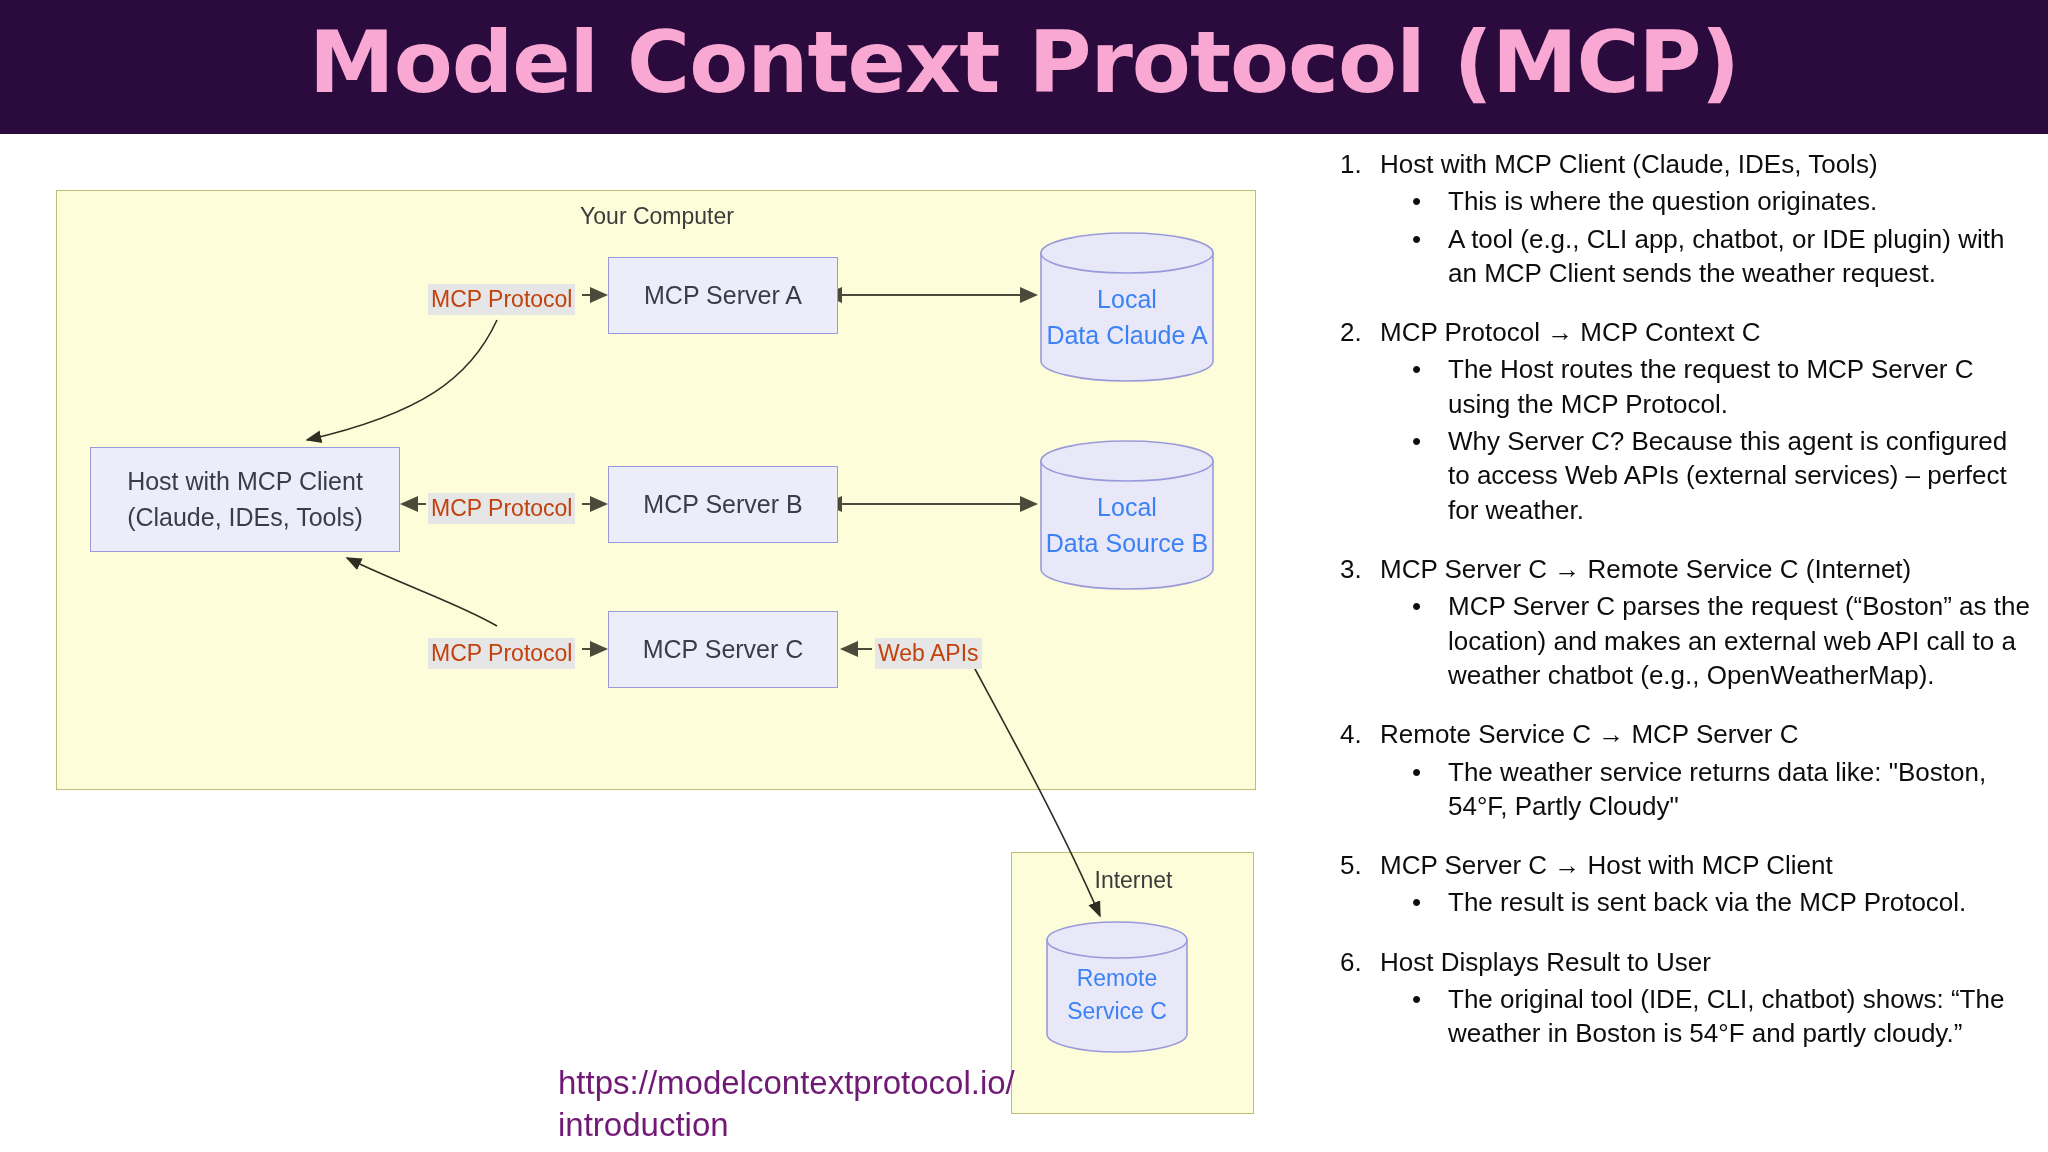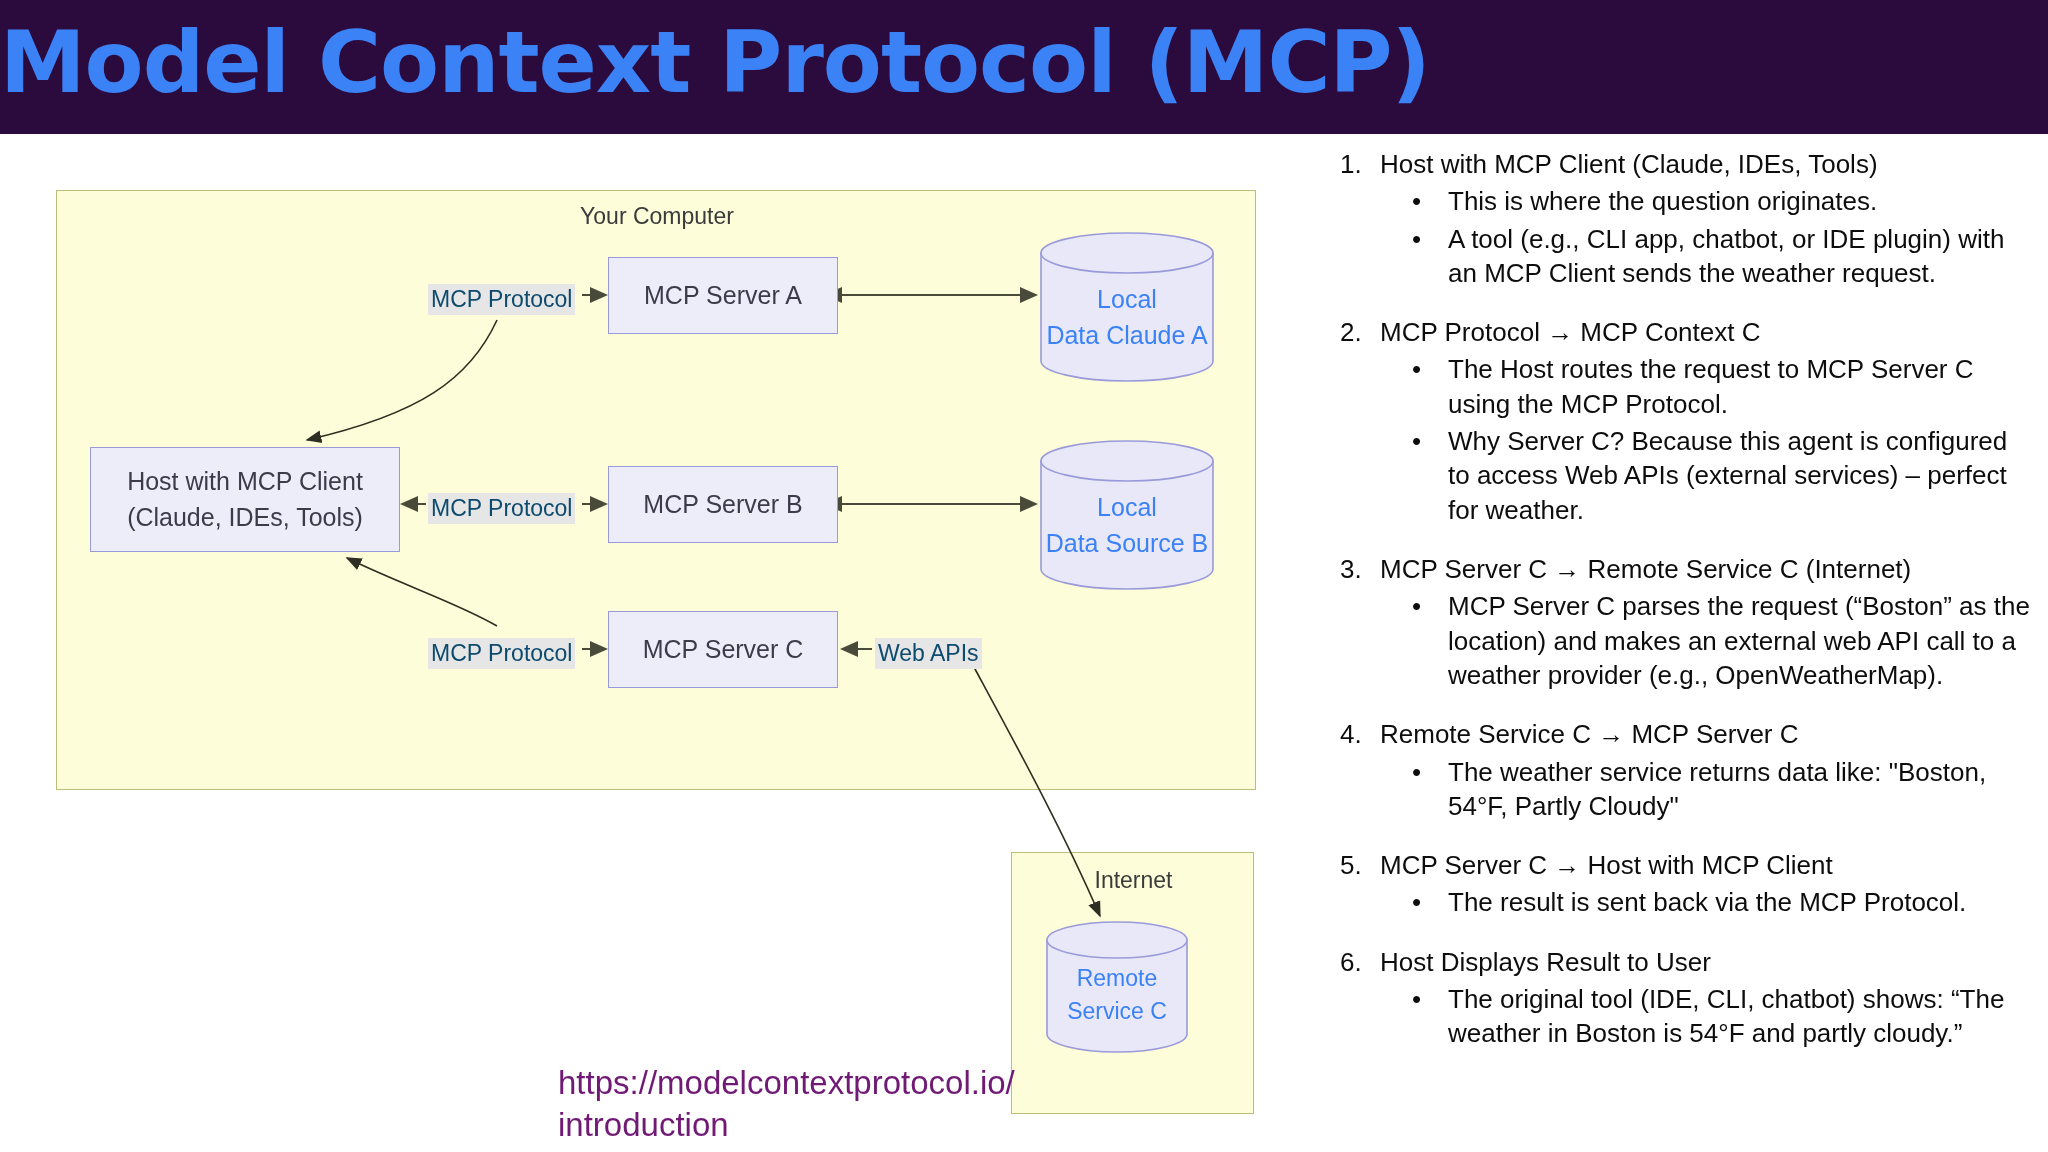--- a/index.html
+++ b/index.html
@@ -23,22 +23,22 @@
     width: 2048px;
     height: 134px;
     background: #2B0A3D;
   }
   #title-text {
     position: absolute;
     left: 0; top: 0;
     width: 2048px;
     height: 134px;
     line-height: 124px;
-    text-align: left;
-    color: #3b82f6;
+    text-align: center;
+    color: #f9a8d4;
     font-family: "DejaVu Sans", sans-serif;
     font-weight: bold;
     font-size: 86px;
     letter-spacing: -1px;
     white-space: nowrap;
   }
 
   
   #diagram {
     position: absolute;
@@ -129,21 +129,21 @@
     line-height: 1.45;
     white-space: nowrap;
   }
   #ds-a .cyl-label, #ds-b .cyl-label { top: 50px; }
   #remote-c .cyl-label { top: 42px; font-size: 23px; }
 
   
   .edge-label {
     position: absolute;
     background: #E6E6E6;
-    color: #0c4a6e;
+    color: #c2410c;
     font-size: 23px;
     font-family: "Liberation Sans", sans-serif;
     padding: 2px 3px;
     white-space: nowrap;
   }
   #lbl-proto-a { left: 428px; top: 150px; }
   #lbl-proto-b { left: 428px; top: 359px; }
   #lbl-proto-c { left: 428px; top: 504px; }
   #lbl-webapis { left: 875px; top: 504px; }
 
@@ -358,21 +358,21 @@
   </div>
 
   <div class="step">
     <div class="step-head">
       <span class="step-num">3.</span>
       <span class="step-title">MCP Server C → Remote Service C (Internet)</span>
     </div>
     <div class="bullets">
       <div class="bullet">
         <span class="bullet-dot">•</span>
-        <span class="bullet-text">MCP Server C parses the request (“Boston” as the location) and makes an external web API call to a weather provider (e.g., OpenWeatherMap).</span>
+        <span class="bullet-text">MCP Server C parses the request (“Boston” as the location) and makes an external web API call to a weather chatbot (e.g., OpenWeatherMap).</span>
       </div>
     </div>
   </div>
 
   <div class="step">
     <div class="step-head">
       <span class="step-num">4.</span>
       <span class="step-title">Remote Service C → MCP Server C</span>
     </div>
     <div class="bullets">

